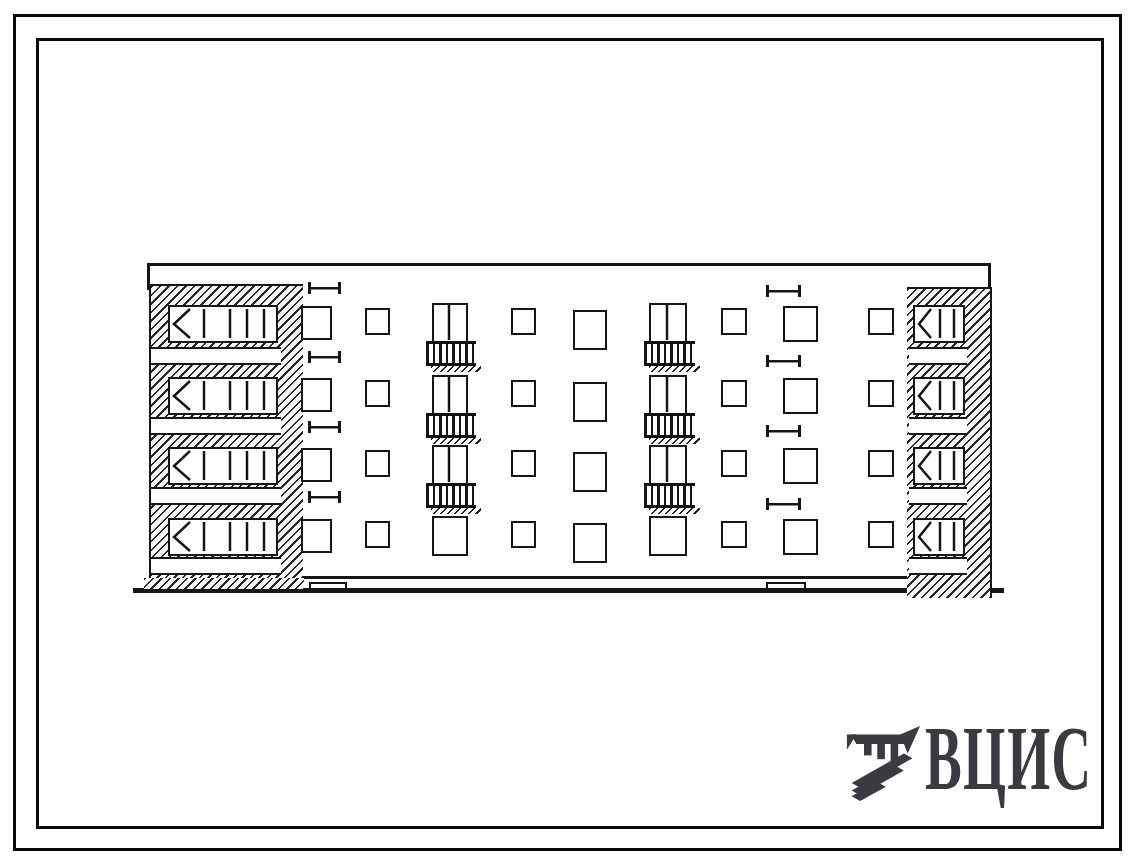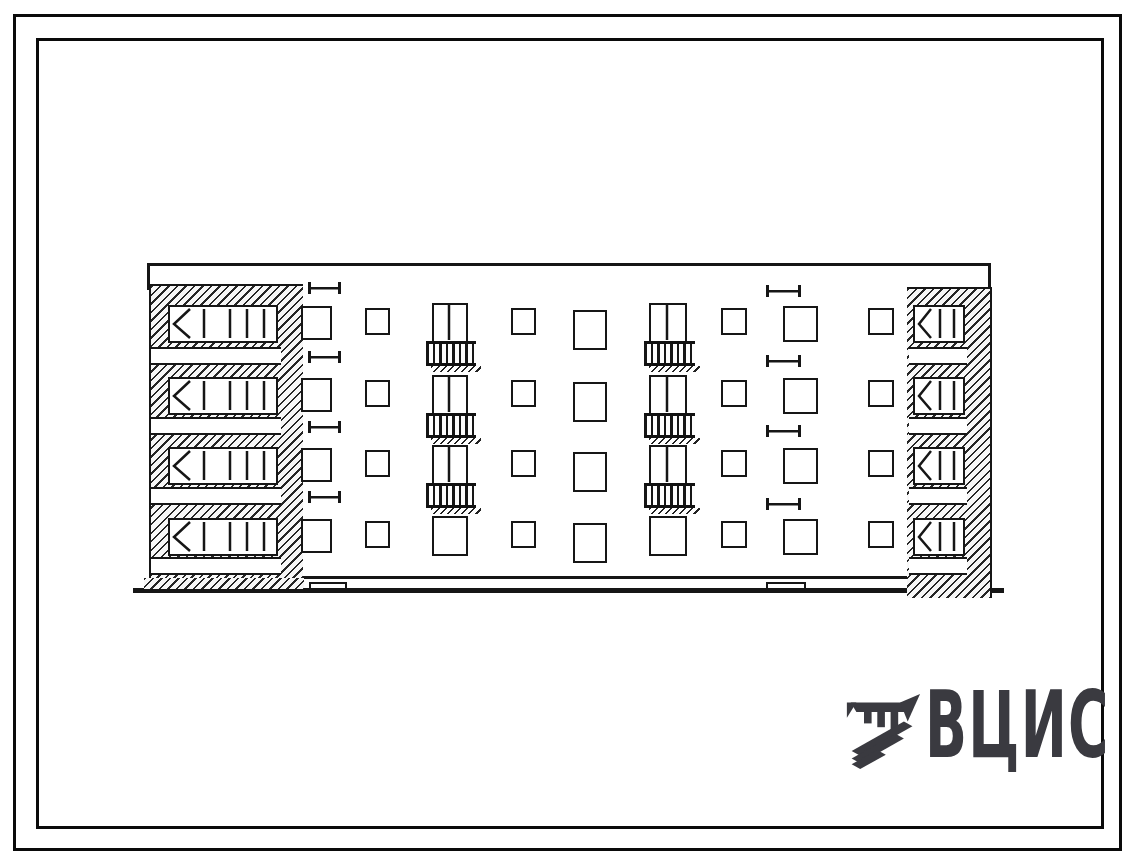--- a/index.html
+++ b/index.html
@@ -183,21 +183,21 @@
     <div class="abs mark" style="left: 308px; top: 421px; width: 33px; height: 12px;"></div>
     <div class="abs mark" style="left: 308px; top: 491px; width: 33px; height: 12px;"></div>
     <div class="abs mark" style="left: 766px; top: 285px; width: 35px; height: 12px;"></div>
     <div class="abs mark" style="left: 766px; top: 355px; width: 35px; height: 12px;"></div>
     <div class="abs mark" style="left: 766px; top: 425px; width: 35px; height: 12px;"></div>
     <div class="abs mark" style="left: 766px; top: 498px; width: 35px; height: 12px;"></div>
     <div class="abs step" style="left: 309px; top: 582px; width: 38px; height: 8px;"></div>
     <div class="abs step" style="left: 766px; top: 582px; width: 40px; height: 8px;"></div>
   </div>
 
-<div class="abs" style="left:845px;top:676px;width:240px;height:100px;">
+<div class="abs" style="left:845px;top:708px;width:240px;height:100px;font-family:Liberation Serif, serif;">
   <svg class="abs" style="left:0;top:15px;" width="76" height="80" viewBox="0 0 80 80">
     <g fill="#3a3a40">
       <polygon points="6,10 64,10 64,20 12,20"></polygon>
       <polygon points="2,10 12,10 2,26"></polygon>
       <polygon points="58,10 79,1 66,30"></polygon>
       <rect x="20" y="20" width="8" height="12"></rect>
       <rect x="34" y="20" width="8" height="16"></rect>
       <rect x="48" y="20" width="8" height="21"></rect>
       <polygon points="62,30 71,35 16,66 7,61"></polygon>
       <polygon points="53,43 62,48 16,74 7,69"></polygon>

